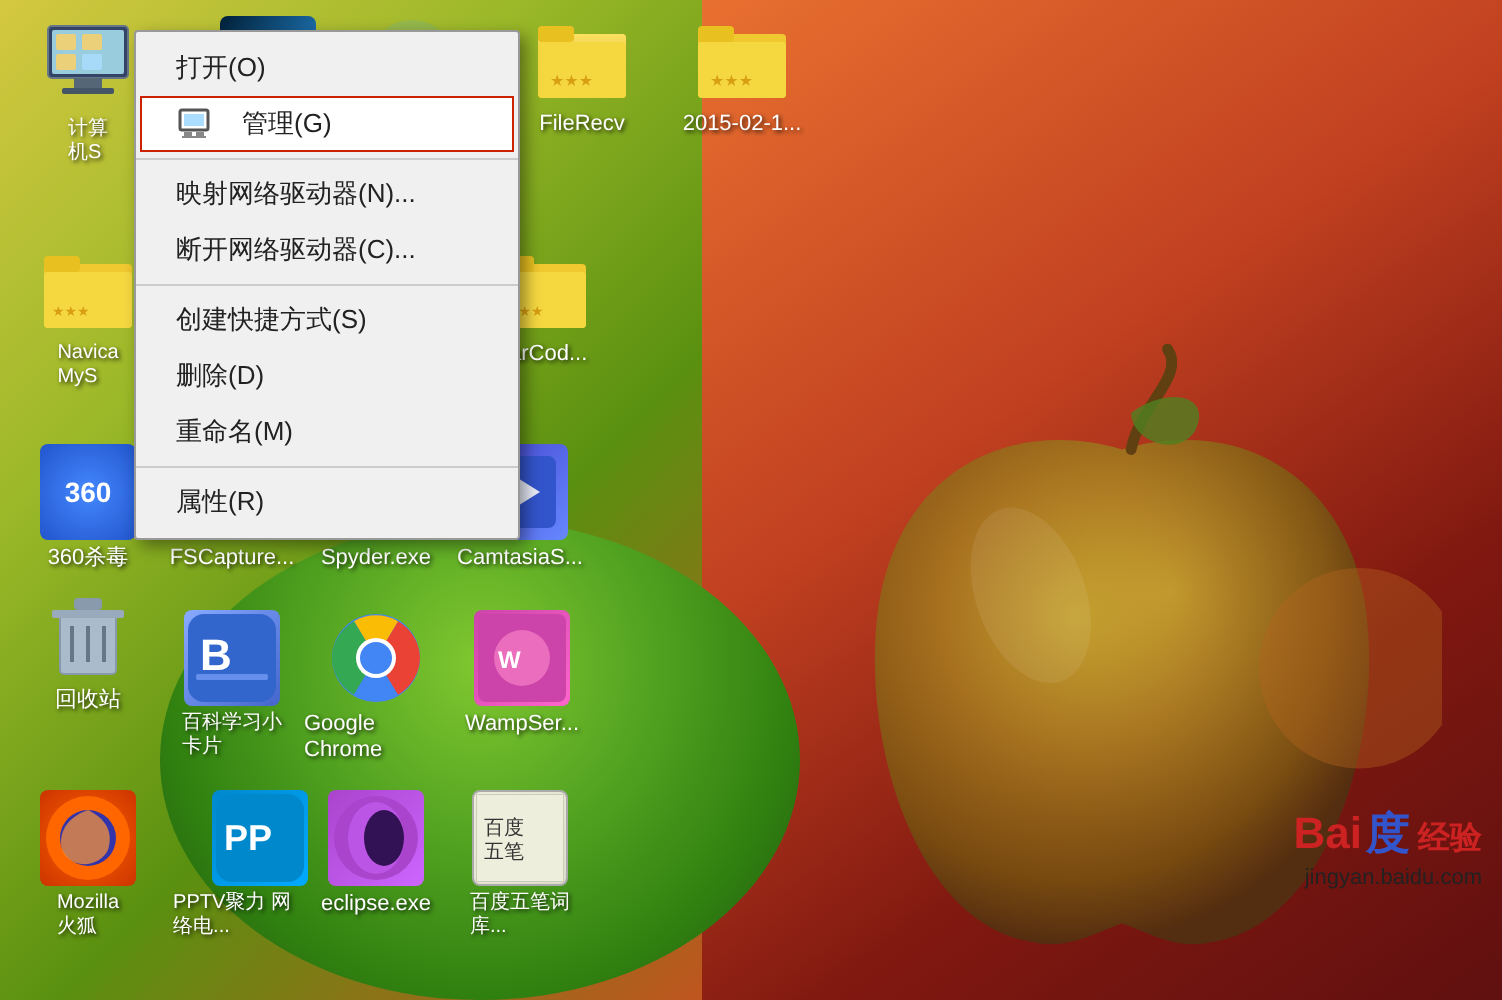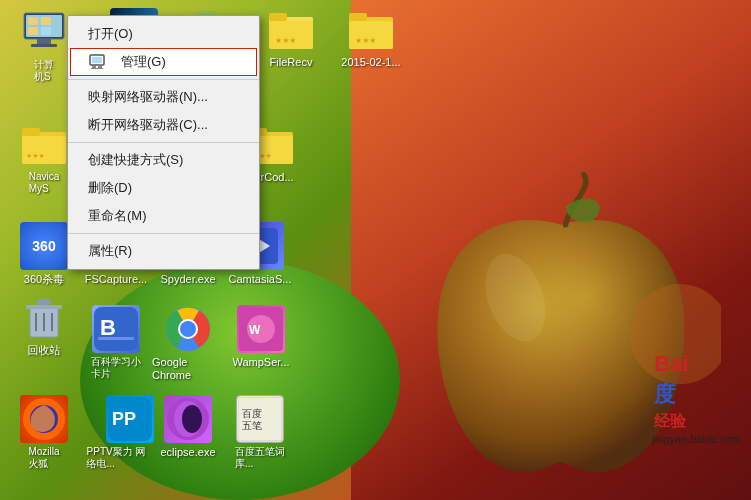--- a/index.html
+++ b/index.html
@@ -417,21 +417,21 @@
     <div class="menu-item">断开网络驱动器(C)...</div>
     <div class="menu-separator"></div>
     <div class="menu-item">创建快捷方式(S)</div>
     <div class="menu-item">删除(D)</div>
     <div class="menu-item">重命名(M)</div>
     <div class="menu-separator"></div>
     <div class="menu-item">属性(R)</div>
   </div>
 
   <div class="baidu-watermark">
-    <div style="display:flex; align-items:baseline; gap:2px;flex-direction:column;">
+    <div style="display:flex; align-items:baseline; gap:2px;">
       <span style="font-size:22px; font-weight:bold; color:#cc2222;">Bai</span>
       <span style="font-size:22px; font-weight:bold; color:#3355cc;">度</span>
       <span style="font-size:16px; font-weight:bold; color:#cc2222; margin-left:2px;">经验</span>
     </div>
     <div style="font-size:11px; color:#222; margin-top:1px;">jingyan.baidu.com</div>
   </div>
 
 </div>
 
 </body></html>

